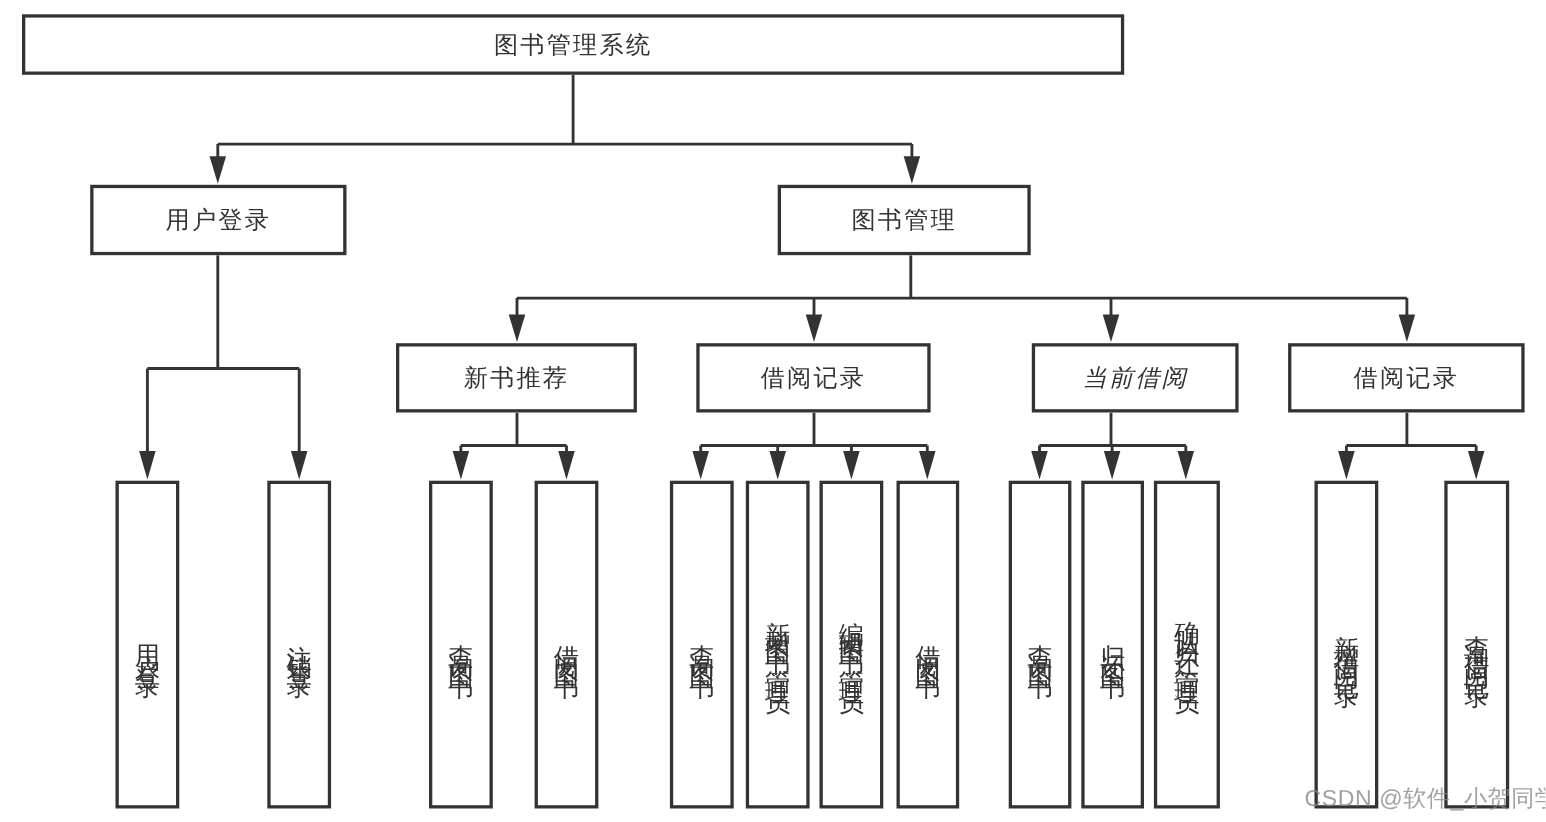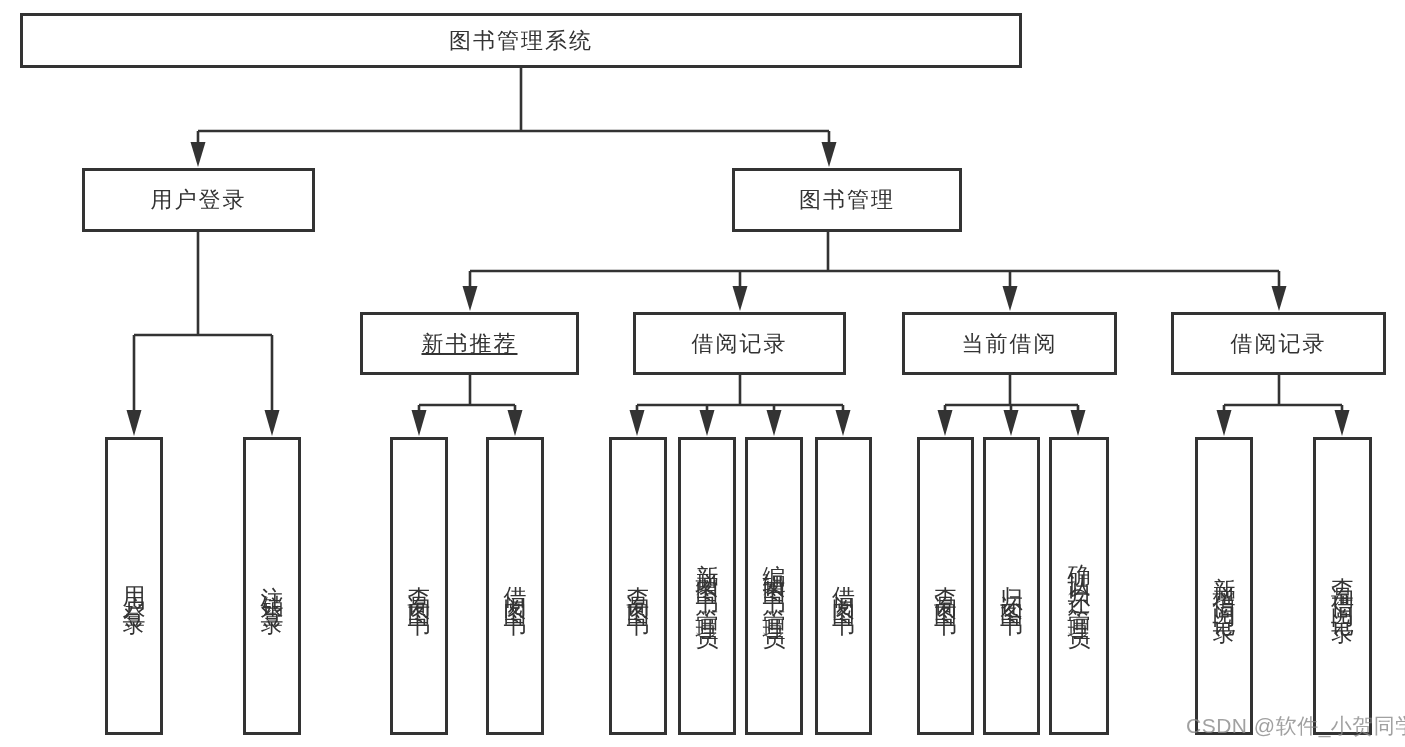--- a/index.html
+++ b/index.html
@@ -100,25 +100,25 @@
       <polygon points="1003.5,410 1018.5,410 1011,436"></polygon>
       <polygon points="1070.5,410 1085.5,410 1078,436"></polygon>
       <polygon points="1216.5,410 1231.5,410 1224,436"></polygon>
       <polygon points="1334.5,410 1349.5,410 1342,436"></polygon>
     </g>
   </svg>
 
   <div class="node h-node" style="left:20px; top:13px; width:1002px; height:55px;">图书管理系统</div>
 
   <div class="node h-node" style="left:82px; top:168px; width:233px; height:64px;">用户登录</div>
-  <div class="node h-node" style="left:732px; top:168px; width:230px; height:64px;">图书管理</div>
+  <div class="node h-node" style="left:707px; top:168px; width:230px; height:64px;">图书管理</div>
 
-  <div class="node h-node" style="left:360px; top:312px; width:219px; height:63px;text-decoration:underline;">新书推荐</div>
+  <div class="node h-node" style="left:360px; top:312px; width:219px; height:63px;">新书推荐</div>
   <div class="node h-node" style="left:633px; top:312px; width:213px; height:63px;">借阅记录</div>
-  <div class="node h-node" style="left:902px; top:312px; width:215px; height:63px;">当前借阅</div>
+  <div class="node h-node" style="left:938px; top:312px; width:188px; height:63px;font-style:italic;">当前借阅</div>
   <div class="node h-node" style="left:1171px; top:312px; width:215px; height:63px;">借阅记录</div>
 
   <div class="node v-node" style="left:105px; top:437px; width:58px; height:298px;">用户登录</div>
   <div class="node v-node" style="left:243px; top:437px; width:58px; height:298px;">注销登录</div>
 
   <div class="node v-node" style="left:390px; top:437px; width:58px; height:298px;">查询图书</div>
   <div class="node v-node" style="left:486px; top:437px; width:58px; height:298px;">借阅图书</div>
 
   <div class="node v-node" style="left:609px; top:437px; width:58px; height:298px;">查询图书</div>
   <div class="node v-node" style="left:678px; top:437px; width:58px; height:298px;">新增图书（管理员）</div>

